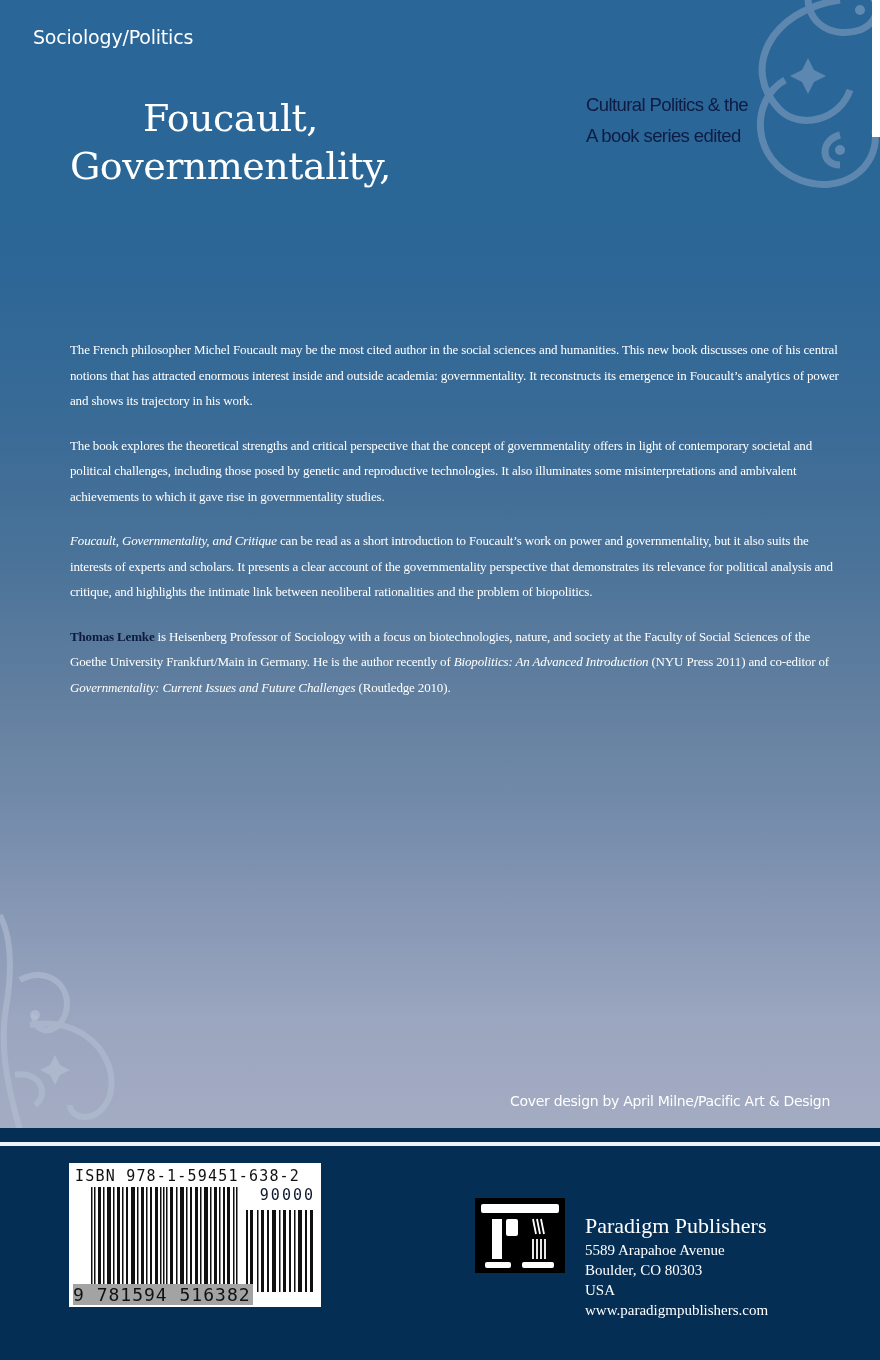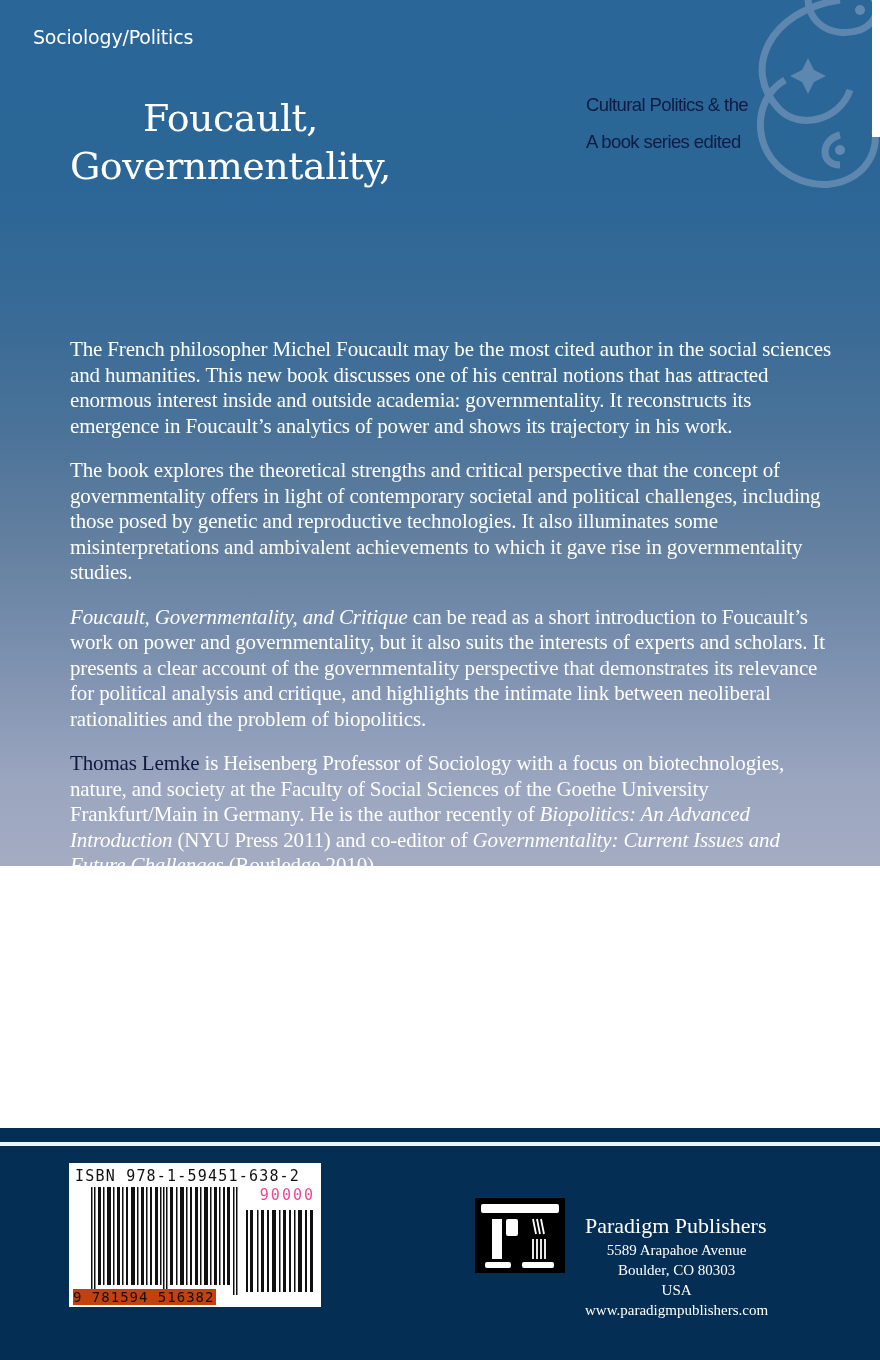--- a/index.html
+++ b/index.html
@@ -1,75 +1,75 @@
 <!DOCTYPE html>
 <html><head>
 <meta charset="utf-8">
 <style>
   html, body { margin: 0; padding: 0; }
   body { width: 880px; height: 1360px; position: relative; overflow: hidden; font-family: "DejaVu Serif", serif; }
   .cover {
-    position: absolute; left: 0; top: 0; width: 880px; height: 866px;
+    position: absolute; left: 0; top: 0; width: 880px; height: 1128px;
     background: linear-gradient(to bottom, #2a6698 0%, #2b6696 22%, #3a6b96 38%, #4b7399 50%, #627f9f 62%, #7a8fae 75%, #9aa5bf 90%, #a4acc2 100%);
     overflow: hidden;
   }
   .ornament { position: absolute; pointer-events: none; }
   .category {
     position: absolute; left: 33px; top: 26px;
     font-family: "DejaVu Sans", sans-serif; font-size: 19px; color: #ffffff; letter-spacing: -0.2px;
   }
   .title {
     position: absolute; left: 70px; top: 94px; margin: 0;
     font-family: "DejaVu Serif", serif; font-weight: normal; font-size: 38px; line-height: 48px;
     color: #ffffff; letter-spacing: -0.5px; text-align: center;
   }
   .series {
     position: absolute; left: 586px; top: 92px;
     font-family: Liberation Sans, sans-serif; color: #0e1c44; font-size: 18.5px; letter-spacing: -0.6px;
   }
   .series .name { line-height: 25px; }
-  .series .editor { line-height: 25px; margin-top: 12px; }
+  .series .editor { line-height: 25px; margin-top: 6px; }
   .white-tab { position: absolute; left: 872px; top: 0; width: 8px; height: 137px; background: #ffffff; }
   .body-text {
     position: absolute; left: 70px; top: 337px; width: 770px;
-    font-family: "Liberation Serif", serif; font-size: 21px; line-height: 25.5px; color: #ffffff;
+    font-family: "Liberation Serif", serif; font-size: 13px; line-height: 25.5px; color: #ffffff;
     letter-spacing: -0.15px;
   }
   .body-text p { margin: 0 0 19px 0; }
-  .body-text .author-name { font-weight: normal; color: #0d1a3d; }
+  .body-text .author-name { font-weight: bold; color: #0d1a3d; }
   .credit {
     position: absolute; right: 50px; top: 1093px;
     font-family: "DejaVu Sans", sans-serif; font-size: 14px; color: #ffffff; letter-spacing: -0.3px;
   }
   .footer {
     position: absolute; left: 0; top: 1128px; width: 880px; height: 232px; background: #052e55;
   }
   .footer .stripe { position: absolute; left: 0; top: 14px; width: 880px; height: 4px; background: #e8f6fb; }
   .barcode-box {
     position: absolute; left: 69px; top: 35px; width: 252px; height: 144px; background: #ffffff; text-decoration: underline;
   }
   .isbn-top {
     position: absolute; left: 6px; top: 4px; font-family: "DejaVu Sans Mono", monospace; font-size: 15px;
     color: #111; letter-spacing: 1.2px;
   }
   .price-code {
-    position: absolute; right: 6px; top: 23px; font-family: "DejaVu Sans Mono", monospace; font-size: 15px; color: #ec4899; letter-spacing: 2px;
+    position: absolute; right: 6px; top: 23px; font-family: "DejaVu Sans Mono", monospace; font-size: 15px; color: #0f172a; letter-spacing: 2px;
   }
   .isbn-bottom {
-    position: absolute; left: 4px; bottom: 2px; font-family: "DejaVu Sans Mono", monospace; font-size: 14px; color: #111; letter-spacing: 1px;
-    background: #c2410c; padding-right: 2px;
+    position: absolute; left: 4px; bottom: 2px; font-family: "DejaVu Sans Mono", monospace; font-size: 18px; color: #111; letter-spacing: 1px;
+    background: #a3a3a3; padding-right: 2px;
   }
   .bars-main { position: absolute; left: 22px; top: 24px; width: 148px; height: 108px; }
   .bars-addon { position: absolute; left: 177px; top: 47px; width: 70px; height: 82px; }
   .pub-logo { position: absolute; left: 475px; top: 70px; width: 90px; height: 75px; background: #000; }
   .publisher {
     position: absolute; left: 585px; top: 52px; color: #ffffff; font-family: "Liberation Serif", serif;
   }
   .publisher .pub-name { font-size: 22px; line-height: 28px; margin-top: 32px; }
-  .publisher .pub-line { font-size: 15px; line-height: 20px; text-align: center; }
+  .publisher .pub-line { font-size: 15px; line-height: 20px; }
 </style>
 </head>
 <body>
 
 <div class="cover">
 
   <svg class="ornament" style="left:690px; top:-10px;" width="200" height="230" viewBox="0 0 200 230">
     <g fill="none" stroke="#6e93b8" stroke-width="7" opacity="0.75">
       <path d="M150 10 C 80 20, 50 80, 90 120 C 110 140, 150 130, 160 100"></path>
       <path d="M120 -5 C 110 30, 140 50, 170 40 C 195 30, 190 0, 170 5"></path>

